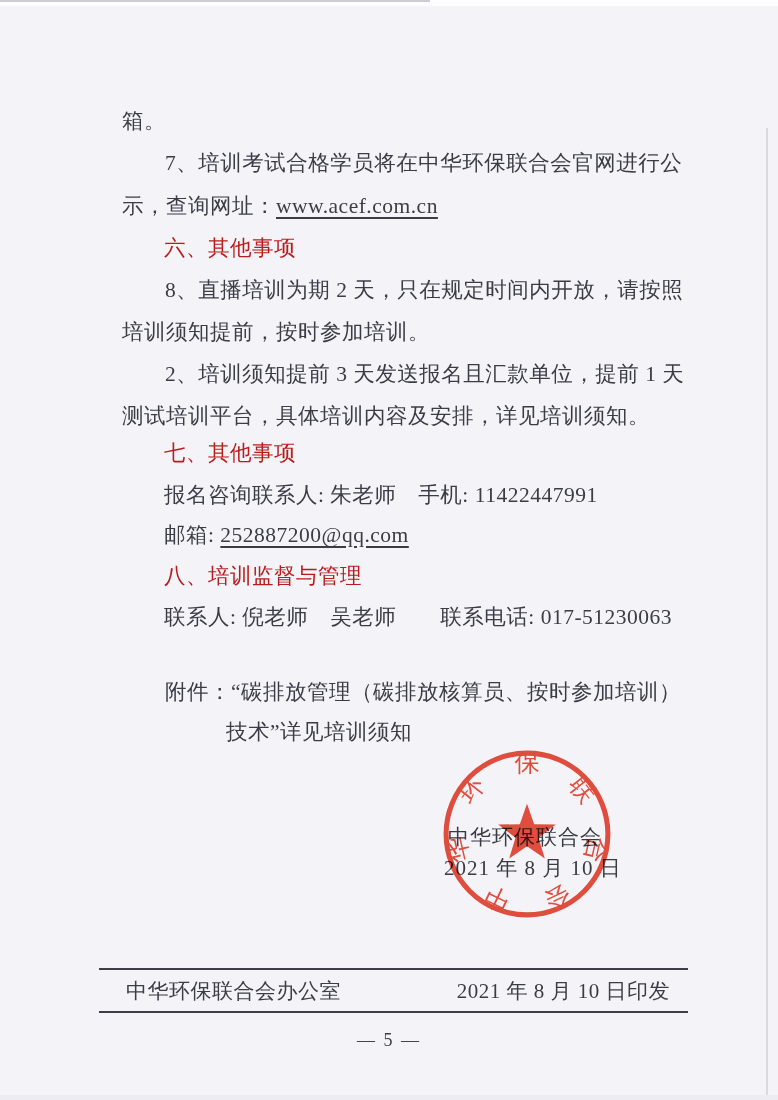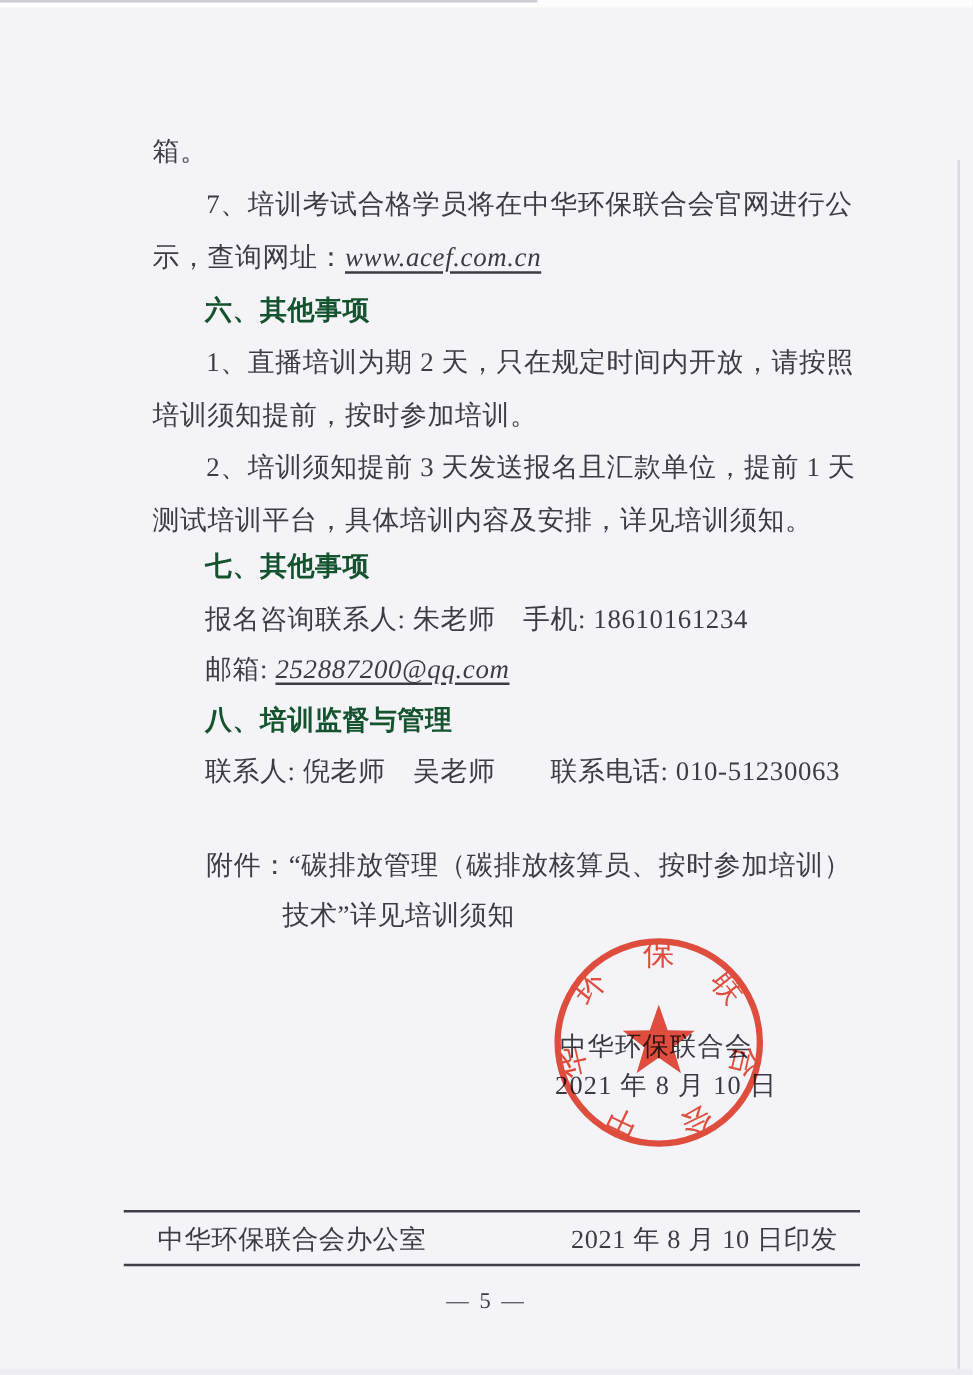--- a/index.html
+++ b/index.html
@@ -11,22 +11,22 @@
   .edge-top{position:absolute;top:0;left:0;width:778px;height:6px;background:#fdfdfe;}
   .edge-top-hairline{position:absolute;top:0;left:0;width:430px;height:2px;background:#cdcdd4;}
   .edge-right{position:absolute;top:128px;bottom:0;left:766px;width:2px;background:#dadae1;}
   .edge-bottom{position:absolute;left:0;bottom:0;width:778px;height:5px;background:#ececf2;}
 
   .bl{
     position:absolute;
     font-size:21.5px;letter-spacing:0.5px;line-height:27px;
     color:#3c3c45;white-space:pre;
   }
-  .hd{font-weight:bold;color:#14532d;}
-  .ul{text-decoration:underline;text-underline-offset:4px;font-style:italic;}
+  .hd{font-weight:normal;color:#b91c1c;}
+  .ul{text-decoration:underline;text-underline-offset:4px;}
 
   .sig{
     position:absolute;font-size:21px;letter-spacing:1px;
     color:#3a3a43;white-space:pre;
   }
 
   .seal{position:absolute;left:441px;top:744px;width:172px;height:180px;
         mix-blend-mode:multiply;opacity:0.93;}
   .seal svg{display:block;}
 
@@ -43,29 +43,29 @@
 
 <div class="edge-top"></div>
 <div class="edge-top-hairline"></div>
 <div class="edge-right"></div>
 <div class="edge-bottom"></div>
 
 <div class="bl" style="top:108px;left:122px">箱。</div>
 <div class="bl" style="top:150px;left:165px">7、培训考试合格学员将在中华环保联合会官网进行公</div>
 <div class="bl" style="top:193px;left:122px"><span>示，查询网址：</span><span class="ul">www.acef.com.cn</span></div>
 <div class="bl hd" style="top:235px;left:164px">六、其他事项</div>
-<div class="bl" style="top:277px;left:165px">1、直播培训为期 2 天，只在规定时间内开放，请按照</div>
+<div class="bl" style="top:277px;left:165px">8、直播培训为期 2 天，只在规定时间内开放，请按照</div>
 <div class="bl" style="top:319px;left:122px">培训须知提前，按时参加培训。</div>
 <div class="bl" style="top:361px;left:165px">2、培训须知提前 3 天发送报名且汇款单位，提前 1 天</div>
 <div class="bl" style="top:403px;left:122px">测试培训平台，具体培训内容及安排，详见培训须知。</div>
 <div class="bl hd" style="top:440px;left:164px">七、其他事项</div>
-<div class="bl" style="top:482px;left:164px">报名咨询联系人: 朱老师　手机: 18610161234</div>
+<div class="bl" style="top:482px;left:164px">报名咨询联系人: 朱老师　手机: 11422447991</div>
 <div class="bl" style="top:522px;left:164px"><span>邮箱: </span><span class="ul">252887200@qq.com</span></div>
 <div class="bl hd" style="top:563px;left:164px">八、培训监督与管理</div>
-<div class="bl" style="top:604px;left:164px">联系人: 倪老师　吴老师　　联系电话: 010-51230063</div>
+<div class="bl" style="top:604px;left:164px">联系人: 倪老师　吴老师　　联系电话: 017-51230063</div>
 <div class="bl" style="top:679px;left:165px">附件：“碳排放管理（碳排放核算员、按时参加培训）</div>
 <div class="bl" style="top:719px;left:226px">技术”详见培训须知</div>
 
 <div class="sig" style="top:823px;left:448px">中华环保联合会</div>
 <div class="sig" style="top:854px;left:444px">2021 年 8 月 10 日</div>
 
 <div class="seal">
   <svg width="172" height="180" viewBox="0 0 170 178" xmlns="http://www.w3.org/2000/svg">
     <circle cx="85" cy="89" r="80" fill="none" stroke="#e8432f" stroke-width="5"></circle>
     <polygon fill="#e8432f" points="85,59 92.1,79.3 113.5,79.7 96.4,92.7 102.6,113.3 85,101 67.4,113.3 73.6,92.7 56.5,79.7 77.9,79.3"></polygon>

